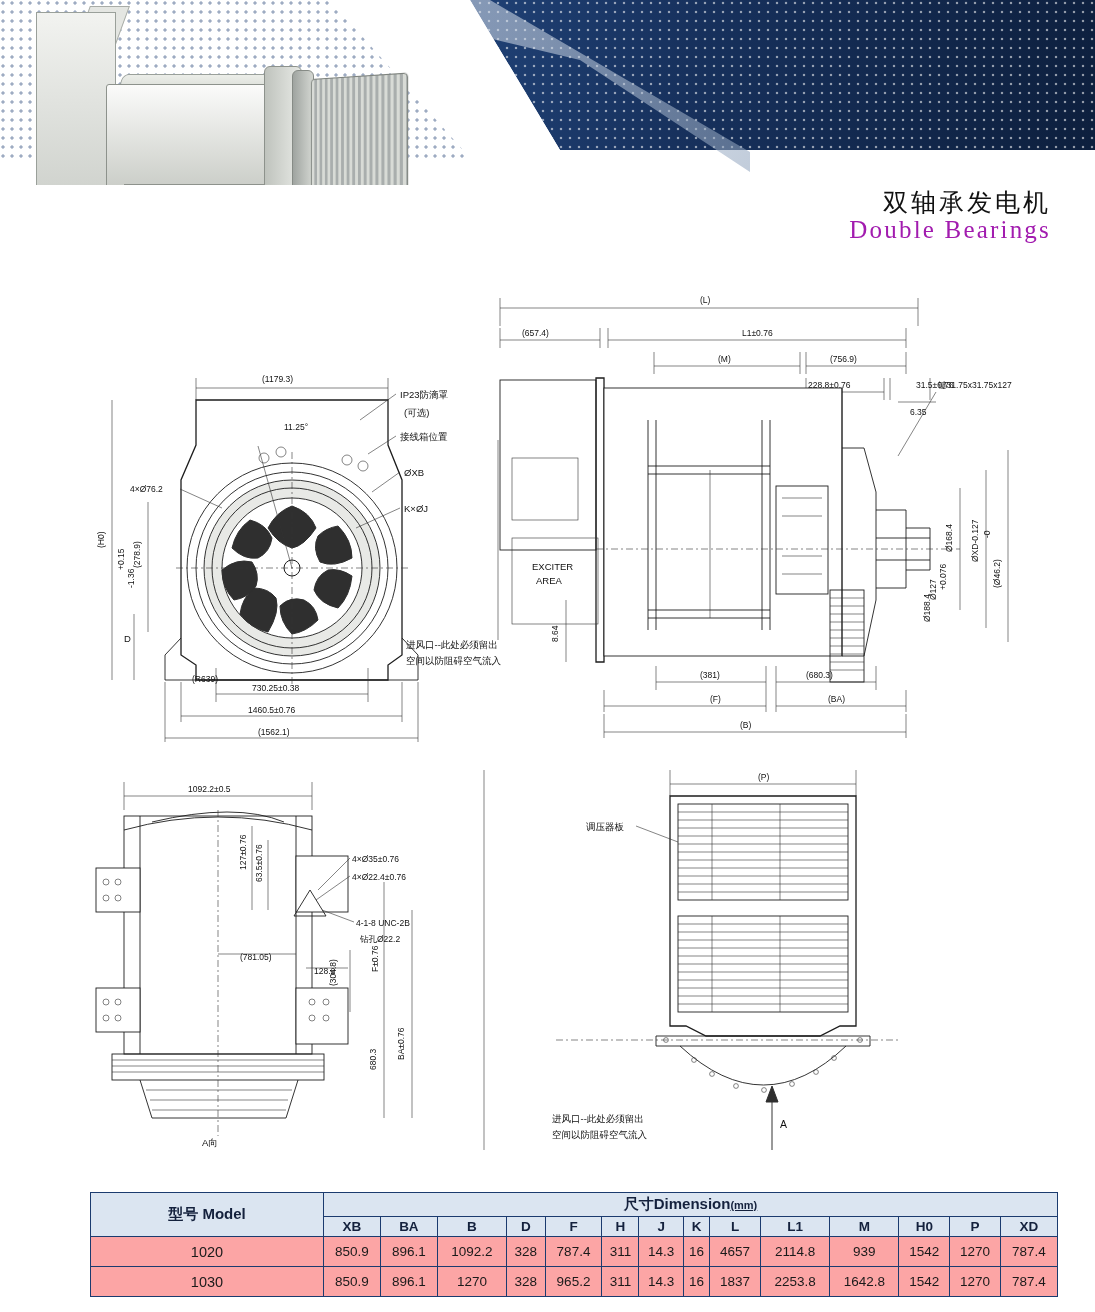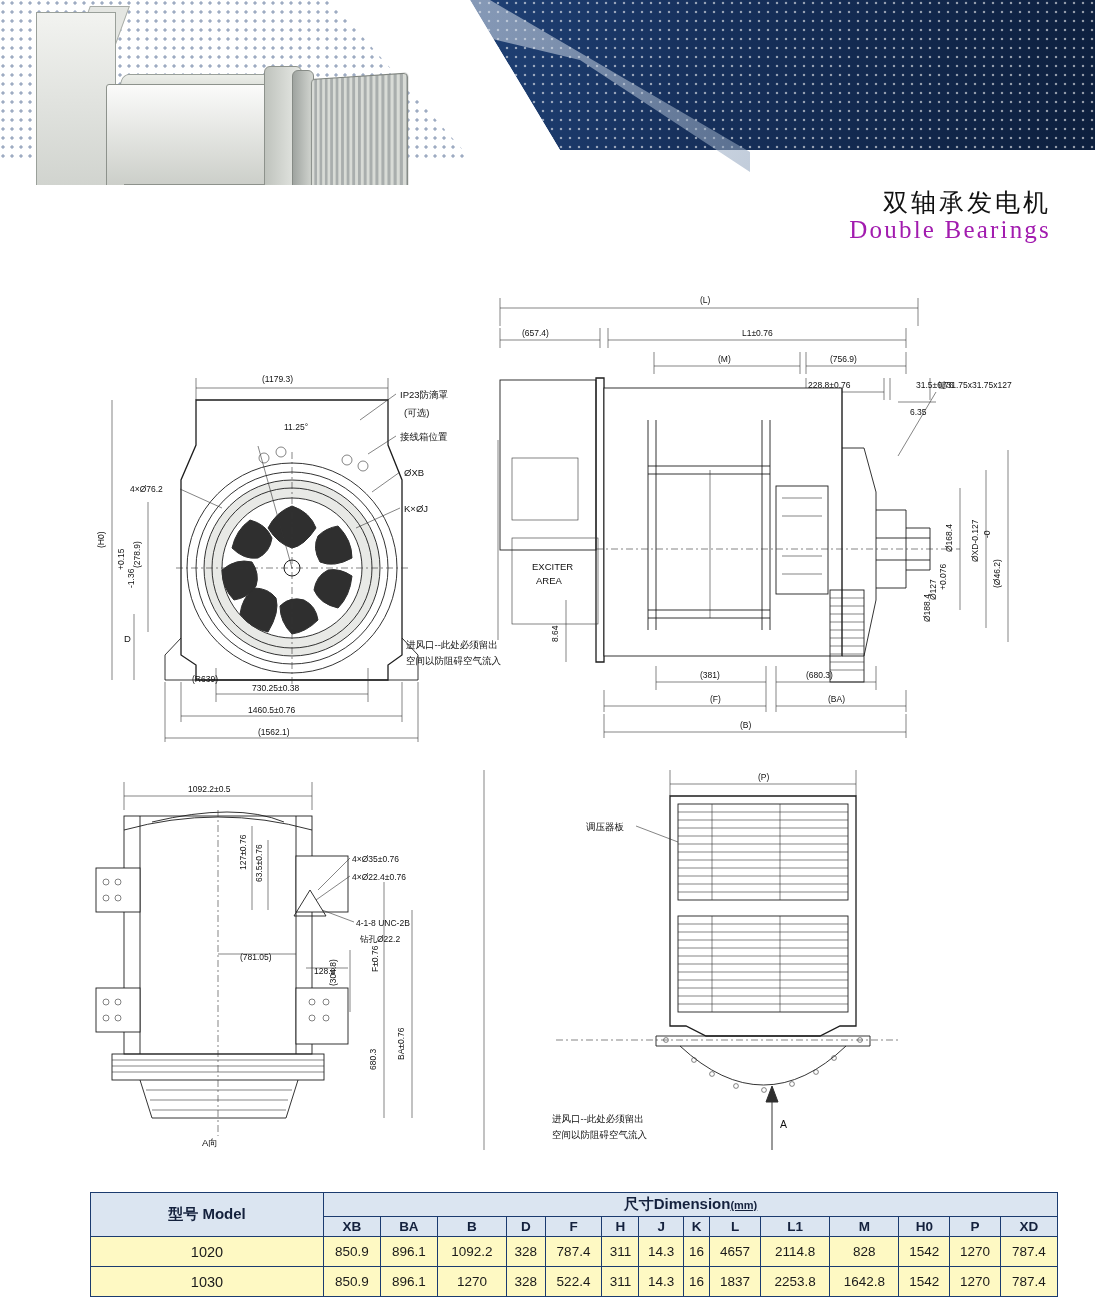--- a/index.html
+++ b/index.html
@@ -71,21 +71,21 @@
   .t8{font-size:8.5px;}
   .t9{font-size:9.5px;}
   .t10{font-size:10.5px;}
 
   
   .tbl-wrap{position:absolute;left:90px;top:1192px;width:968px;}
   table{border-collapse:collapse;width:968px;font-size:13.5px;}
   th,td{border:1px solid #1b3b6f;text-align:center;padding:2px 0;}
   thead th{background:#dbe5f1;font-weight:bold;color:#14213d;}
   .model-col{width:232px;font-size:15px;text-align:center;}
-  tbody td{background:#fef9c3;height:25px;font-size:13.5px;}
+  tbody td{background:#fca5a5;height:25px;font-size:13.5px;}
   tbody td.model{font-size:14.5px;}
   .dim-head{font-size:15px;}
   .sub{font-size:11px;text-decoration:underline;}
 </style>
 </head>
 <body>
 
 <div class="page">
 
   <div class="banner">
@@ -493,32 +493,32 @@
           <td>850.9</td>
           <td>896.1</td>
           <td>1092.2</td>
           <td>328</td>
           <td>787.4</td>
           <td>311</td>
           <td>14.3</td>
           <td>16</td>
           <td>4657</td>
           <td>2114.8</td>
-          <td>828</td>
+          <td>939</td>
           <td>1542</td>
           <td>1270</td>
           <td>787.4</td>
         </tr>
         <tr>
           <td class="model">1030</td>
           <td>850.9</td>
           <td>896.1</td>
           <td>1270</td>
           <td>328</td>
-          <td>522.4</td>
+          <td>965.2</td>
           <td>311</td>
           <td>14.3</td>
           <td>16</td>
           <td>1837</td>
           <td>2253.8</td>
           <td>1642.8</td>
           <td>1542</td>
           <td>1270</td>
           <td>787.4</td>
         </tr>

